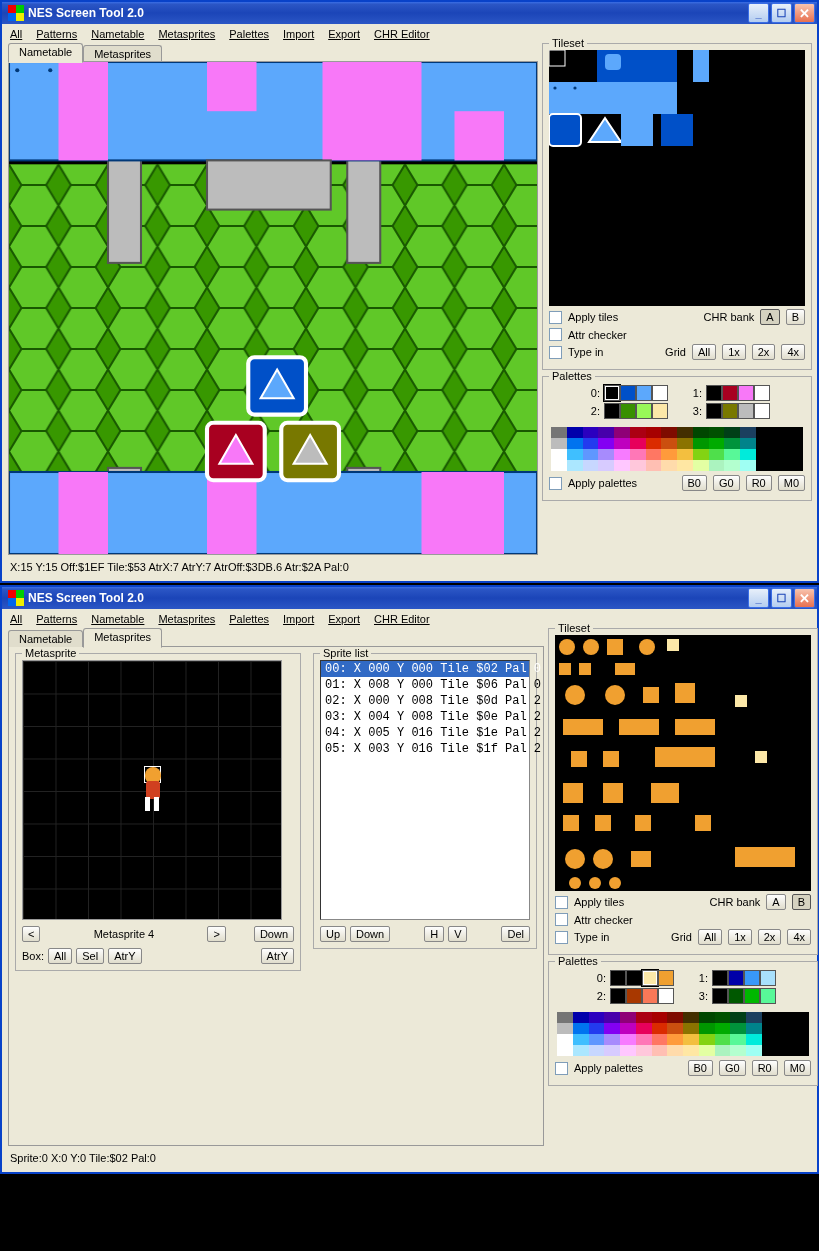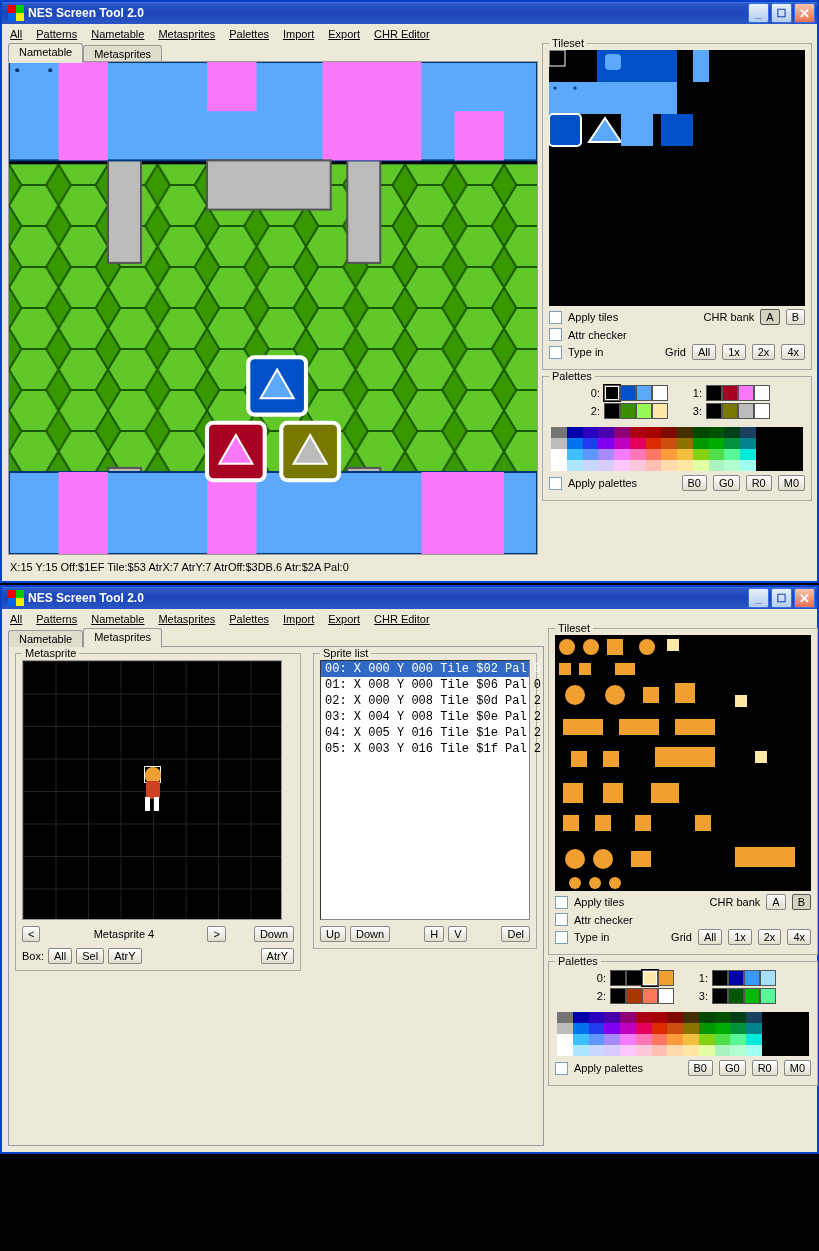--- a/index.html
+++ b/index.html
@@ -397,20 +397,21 @@
             <span class="btn">Up</span>
             <span class="btn">Down</span>
             <span style="margin-left:auto"></span>
             <span class="btn">H</span>
             <span class="btn">V</span>
             <span style="margin-left:auto"></span>
             <span class="btn">Del</span>
           </div>
         </div>
       </div>
+      <div class="status">Sprite:0 X:0 Y:0 Tile:$02 Pal:0</div>
     </div>
 
     <div style="width:270px">
       <div class="fieldset">
         <span class="fslabel">Tileset</span>
         <svg class="tileset-canvas" viewBox="0 0 128 128">
           <rect width="128" height="128" fill="#000"></rect>
 
           <g fill="#f0a030">
             <circle cx="6" cy="6" r="4"></circle>

